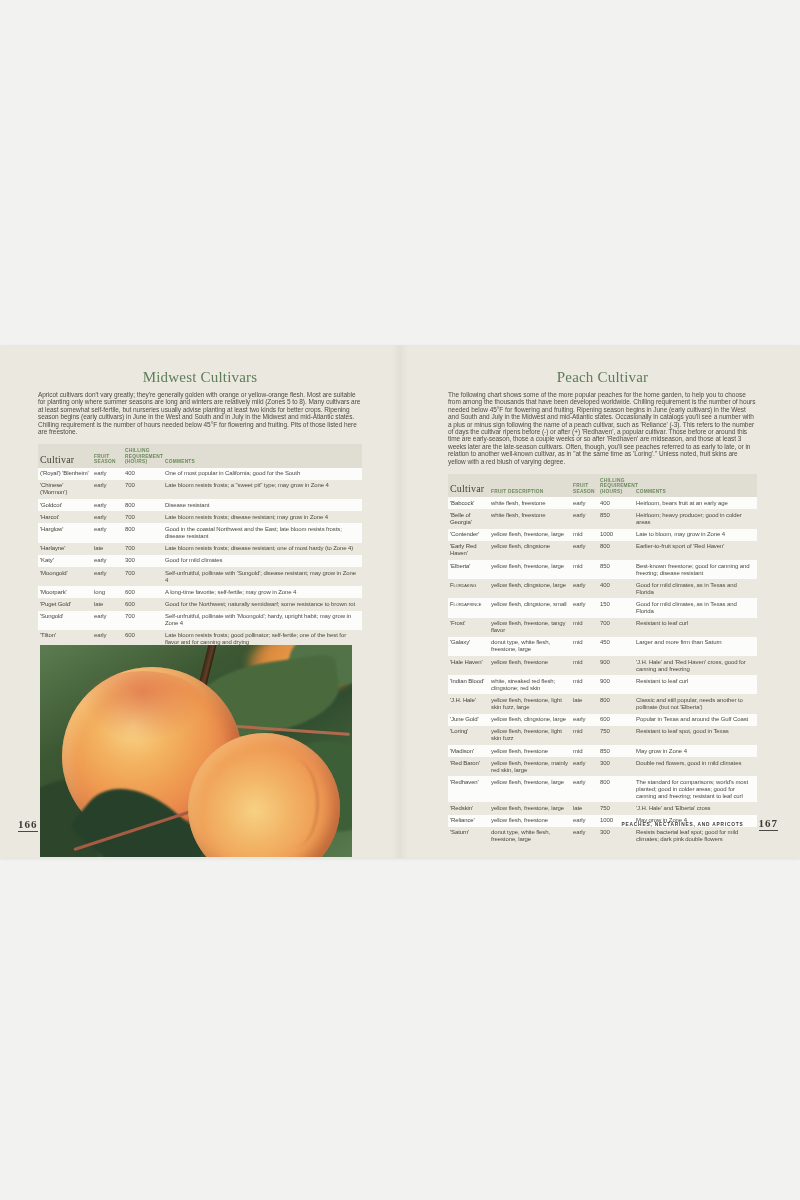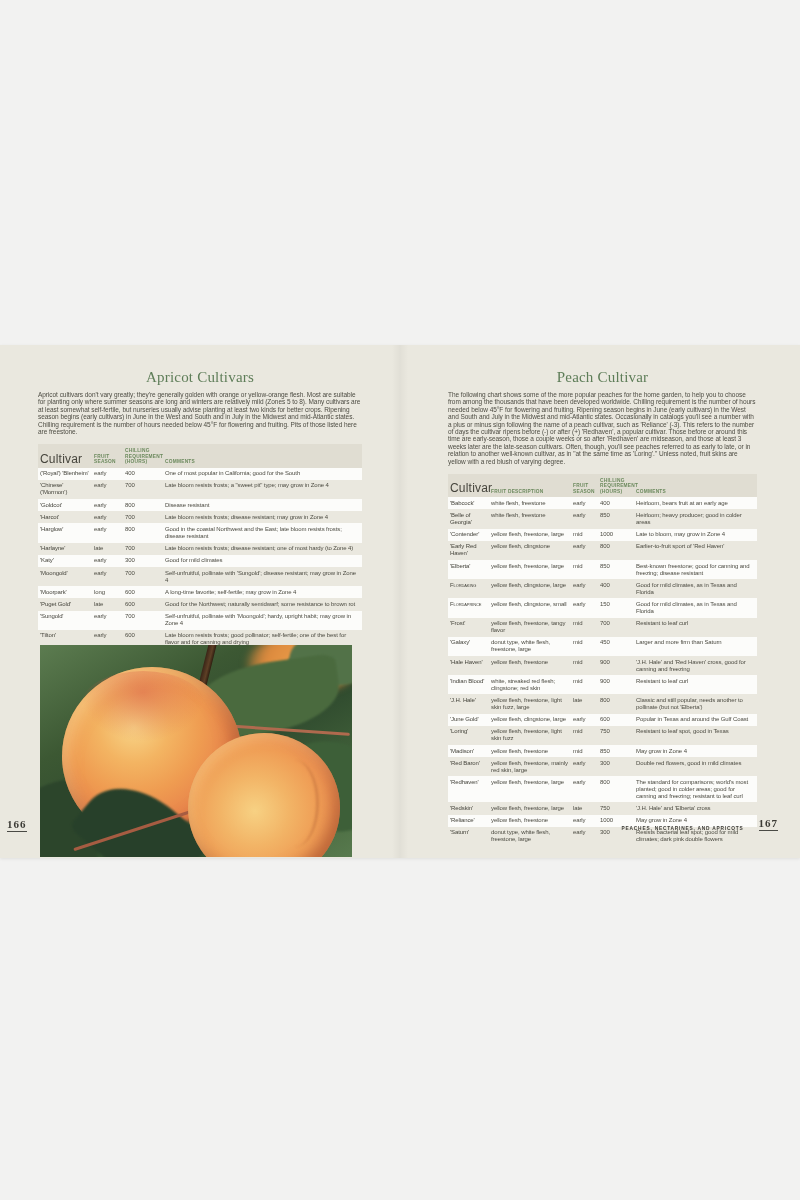--- a/index.html
+++ b/index.html
@@ -8,41 +8,41 @@
   .spread::after{content:"";position:absolute;left:392px;top:0;bottom:0;width:16px;background:linear-gradient(90deg,rgba(0,0,0,0) 0%,rgba(0,0,0,0.04) 50%,rgba(0,0,0,0) 100%);pointer-events:none}
   .page{width:400px;position:relative;box-sizing:border-box}
   .page-left{padding:24px 38px 0 38px}
   .page-right{padding:24px 43px 0 48px}
   .page-title{font-family:"Liberation Serif",serif;font-weight:400;font-size:15px;color:#5e7d58;text-align:center;margin:0 0 5px 0;letter-spacing:0.2px}
   .intro{font-size:6.5px;line-height:7.4px;color:#4d4c43;margin:0 0 9px 0;letter-spacing:-0.05px}
   
   .tbl{width:100%;font-size:6px;letter-spacing:-0.1px;color:#4d4c43}
   .thead{display:flex;align-items:flex-end;background:#e0ddd2;padding:4px 0 3px 0;min-height:22px;box-sizing:border-box}
   .th{font-size:4.8px;line-height:5.4px;color:#6c8a5e;font-weight:bold;letter-spacing:0.25px;padding-right:4px;box-sizing:border-box}
-  .th.c-cultivar{font-family:Liberation Sans, sans-serif;font-weight:400;font-size:12px;line-height:11px;color:#45443c;letter-spacing:0.2px}
+  .th.c-cultivar{font-family:Liberation Serif, serif;font-weight:400;font-size:10px;line-height:11px;color:#45443c;letter-spacing:0.2px}
   .tr{display:flex;align-items:flex-start}
   .td{padding:2.6px 4px 2.6px 0;line-height:7px;box-sizing:border-box}
   .tbl > div:nth-child(even){background:#fcfcfa}
   .td.c-cultivar{color:#45443c}
   .td.sc{font-variant:small-caps}
   
   #apricot-table .c-cultivar{width:56px;flex:none;padding-left:2px}
   #apricot-table .c-season{width:31px;flex:none}
   #apricot-table .c-chilling{width:40px;flex:none}
   #apricot-table .c-comments{flex:1}
   
   #peach-table .c-cultivar{width:43px;flex:none;padding-left:2px}
   #peach-table .c-desc{width:82px;flex:none}
   #peach-table .c-season{width:27px;flex:none}
   #peach-table .c-chilling{width:36px;flex:none}
   #peach-table .c-comments{flex:1}
   
   .pagenum{font-family:"Liberation Serif",serif;font-weight:bold;font-size:11px;color:#3c3b36;letter-spacing:1px;border-bottom:1.5px solid #4a4a45;padding-bottom:1px}
-  .pagenum-left{position:absolute;left:7px;top:473px}
-  .footer-right{position:absolute;right:22px;top:472px;display:flex;align-items:flex-end;gap:15px}
+  .pagenum-left{position:absolute;left:18px;top:473px}
+  .footer-right{position:absolute;right:22px;top:472px;display:flex;align-items:center;gap:15px}
   .running-footer{font-size:4.8px;font-weight:bold;letter-spacing:0.8px;color:#3c3b36}
   
   .photo{position:absolute;left:40px;top:300px;width:312px;height:212px;overflow:hidden;background:linear-gradient(150deg,#5c7c50 0%,#3c5833 30%,#2f4a2e 55%,#45663c 80%,#587a4e 100%)}
   .photo *{position:absolute}
   .blur-fruit{left:208px;top:-12px;width:110px;height:60px;border-radius:50%;background:radial-gradient(circle at 50% 60%,#eda04b 0%,#dd8a3e 60%,rgba(120,110,50,0) 100%);filter:blur(4px)}
   .leaf{border-radius:58% 12% 55% 10%;filter:blur(1px)}
   .leaf1{left:150px;top:18px;width:150px;height:70px;transform:rotate(-8deg);background:#4a6a3e}
   .leaf2{left:236px;top:96px;width:110px;height:90px;transform:rotate(28deg);background:#3d5f38}
   .leaf3{left:-20px;top:120px;width:90px;height:120px;transform:rotate(60deg);background:#2c452b}
   .leaf4{left:40px;top:150px;width:120px;height:80px;transform:rotate(40deg);background:#27402a}
@@ -57,21 +57,21 @@
   .apricot1::after{content:"";position:absolute;left:10%;top:2%;width:70%;height:40%;border-radius:50%;background:radial-gradient(ellipse at 50% 30%,rgba(214,85,70,0.5) 0%,rgba(214,85,70,0) 70%)}
   .apricot2{left:148px;top:88px;width:152px;height:150px;background:radial-gradient(circle at 44% 52%,#f7d183 0%,#f2b466 30%,#ef9d55 55%,#e5814c 78%,#d06844 100%);box-shadow:inset -6px -8px 14px rgba(150,70,35,0.5),inset 5px 6px 12px rgba(255,225,150,0.45)}
   .apricot2::after{content:"";position:absolute;right:14%;top:18%;width:30%;height:58%;border-radius:50%;border-right:3px solid rgba(170,90,50,0.35);filter:blur(1px)}
 </style>
 </head>
 <body>
 
 <div class="spread">
 
   <div class="page page-left">
-    <h1 class="page-title">Apricot Cultivars</h1>
+    <h1 class="page-title">Midwest Cultivars</h1>
     <p class="intro">Apricot cultivars don't vary greatly; they're generally golden with orange or yellow-orange flesh. Most are suitable for planting only where summer seasons are long and winters are relatively mild (Zones 5 to 8). Many cultivars are at least somewhat self-fertile, but nurseries usually advise planting at least two kinds for better crops. Ripening season begins (early cultivars) in June in the West and South and in July in the Midwest and mid-Atlantic states. Chilling requirement is the number of hours needed below 45°F for flowering and fruiting. Pits of those listed here are freestone.</p>
 
     <div id="apricot-table" class="tbl">
         <div class="thead">
           <div class="th c-cultivar">Cultivar</div>
           <div class="th c-season">FRUIT SEASON</div>
           <div class="th c-chilling">CHILLING REQUIREMENT (HOURS)</div>
           <div class="th c-comments">COMMENTS</div>
         </div>
         <div class="tr">

